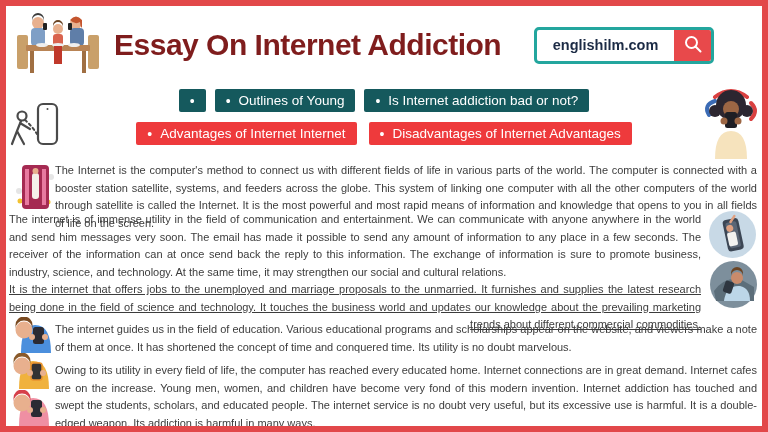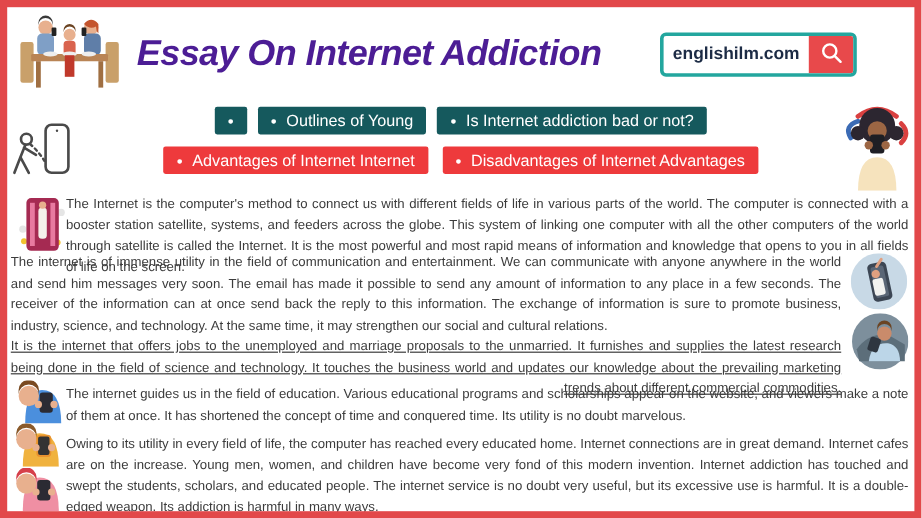--- a/index.html
+++ b/index.html
@@ -14,26 +14,26 @@
     position:absolute; inset:0;
     border:6px solid #e2484a;
     z-index:20; pointer-events:none;
   }
   
   .header {
     position:absolute; top:6px; left:12px; right:12px; height:78px;
     display:flex; align-items:center;
   }
   .title {
-    font-size:30px; font-weight:800; color:#4c1d95;
-    letter-spacing:-0.5px; margin-left:10px; white-space:nowrap;font-style:italic;
+    font-size:30px; font-weight:800; color:#7f1d1d;
+    letter-spacing:-0.5px; margin-left:10px; white-space:nowrap;
   }
   .search {
     margin-left:auto; margin-right:42px;
-    width:164px; height:37px;
+    width:180px; height:37px;
     border:3px solid #23a69e; border-radius:5px;
     background:#fff; display:flex; align-items:center; overflow:hidden;
   }
   .search-text {
     flex:1; text-align:center; font-size:14.5px; font-weight:600; color:#1c2b45;
   }
   .search-btn {
     width:37px; height:100%; background:#e8494b; border:none;
     display:flex; align-items:center; justify-content:center; cursor:pointer;
   }

